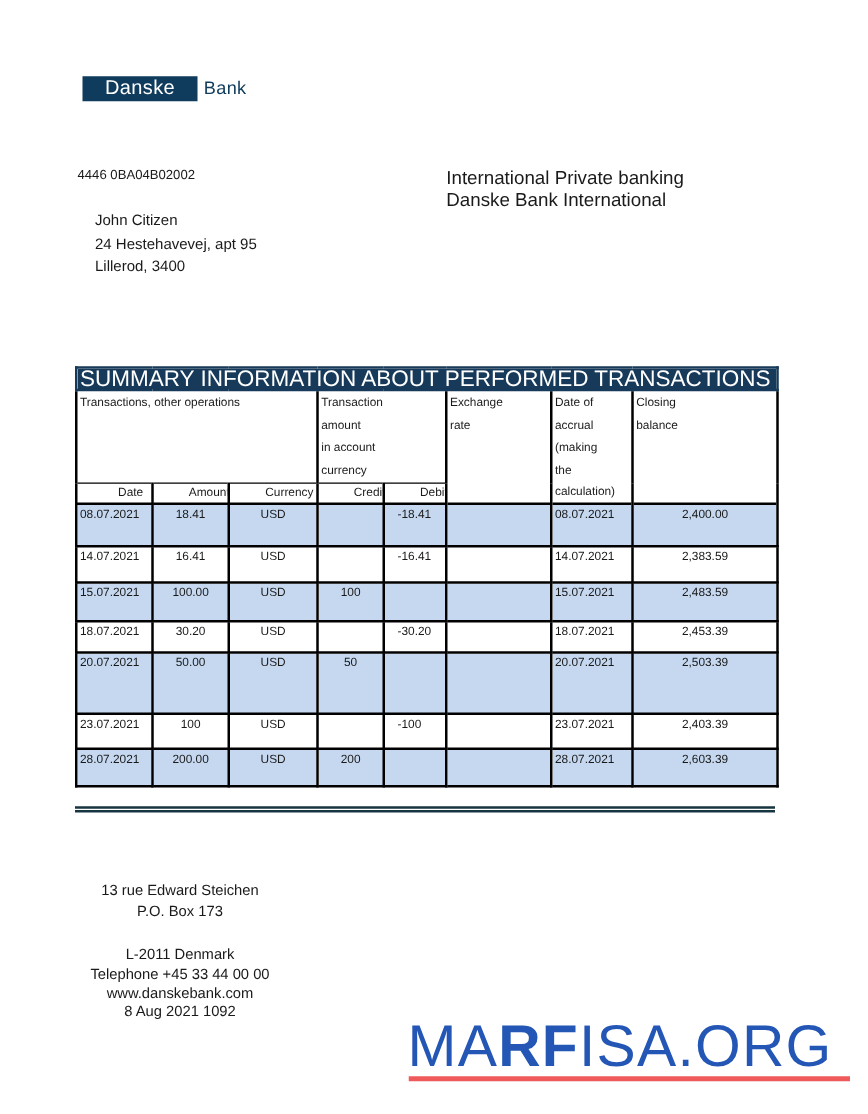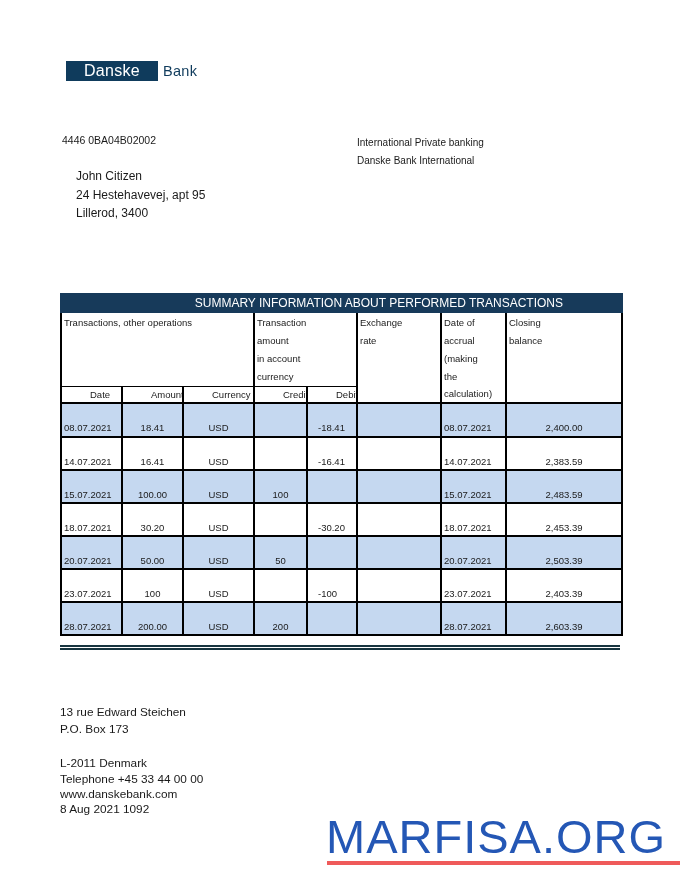--- a/index.html
+++ b/index.html
@@ -32,21 +32,21 @@
       left: 163px; top: 61px;
       height: 20px;
       color: #0f3b5c;
       font-size: 14.5px;
       line-height: 20px;
       letter-spacing: 0.3px;
     }
 
     
     .acct-no { left: 62px; top: 134px; font-size: 10.5px; }
-    .right-hdr { left: 357px; top: 134px; font-size: 10px; line-height: 18px; }
+    .right-hdr { left: 357px; top: 134px; font-size: 15px; line-height: 18px; }
     .recipient { left: 76px; top: 167px; font-size: 12px; line-height: 18.5px; }
 
     
     .tbl {
       left: 60px; top: 293px;
       width: 561px;
       border-collapse: collapse;
       table-layout: fixed;
       font-size: 9.5px;
     }
@@ -54,75 +54,75 @@
       border: 2px solid #000;
       padding: 0 2px;
       vertical-align: top;
       overflow: hidden;
       white-space: nowrap;
     }
     .tbl .title-row td {
       background: #173a5a;
       color: #ffffff;
       text-align: right;
-      font-size: 12px;
+      font-size: 18px;
       height: 16px;
       line-height: 16px;
       padding-right: 58px;
       border-color: #173a5a;
     }
     .tbl .sub-row td {
       height: 70px;
       line-height: 18px;
       padding-top: 1px;
       border-top: 1px solid #000;
       border-bottom: 1px solid #000;
     }
     .tbl .sub-row td.wrap { white-space: normal; }
     .tbl .col-row td {
       height: 15px;
       line-height: 15px;
-      text-align: left;
+      text-align: center;
       border-top: 1px solid #000;
       padding-left: 28px;
     }
     .tbl .data td {
       line-height: 15px;
-      padding-top: 16px;
+      padding-top: 0px;
     }
     .tbl .data.shade td { background: #c5d8f0; }
     .tbl .data td.c { text-align: center; }
     .tbl .data td.l { text-align: left; }
     .tbl .data td.dbt { text-align: left; padding-left: 10px; }
 
     
     .divider1 { left: 60px; top: 645px; width: 560px; height: 2px; background: #173540; }
     .divider2 { left: 60px; top: 648px; width: 560px; height: 2px; background: #173540; }
 
     
     .footer-addr {
       left: 60px; top: 704px;
       width: 168px;
-      text-align: left;
+      text-align: center;
       font-size: 11.8px;
       line-height: 17px;
     }
     .footer-addr .gap { height: 17px; }
     .footer-addr .tight { line-height: 15px; }
 
     
     .wm {
       left: 326px; top: 810px;
       font-size: 47px;
       font-weight: normal;
       color: #2457b5;
       letter-spacing: 1px;
       line-height: 54px;
     }
-    .wm b { font-weight: normal; }
+    .wm b { font-weight: bold; }
     .wm-line {
       left: 327px; top: 861px;
       width: 353px; height: 4px;
       background: #ef5a5a;
     }
   </style>
 </head>
 <body>
 
 <div class="abs logo-box">Danske</div>
@@ -221,21 +221,21 @@
   <tr class="data" style="height:25px">
     <td class="l">18.07.2021</td>
     <td class="c">30.20</td>
     <td class="c">USD</td>
     <td class="c"></td>
     <td class="dbt">-30.20</td>
     <td class="l"></td>
     <td class="l">18.07.2021</td>
     <td class="c">2,453.39</td>
   </tr>
-  <tr class="data shade" style="height:23px">
+  <tr class="data shade" style="height:49px">
     <td class="l">20.07.2021</td>
     <td class="c">50.00</td>
     <td class="c">USD</td>
     <td class="c">50</td>
     <td class="dbt"></td>
     <td class="l"></td>
     <td class="l">20.07.2021</td>
     <td class="c">2,503.39</td>
   </tr>
   <tr class="data" style="height:28px">

